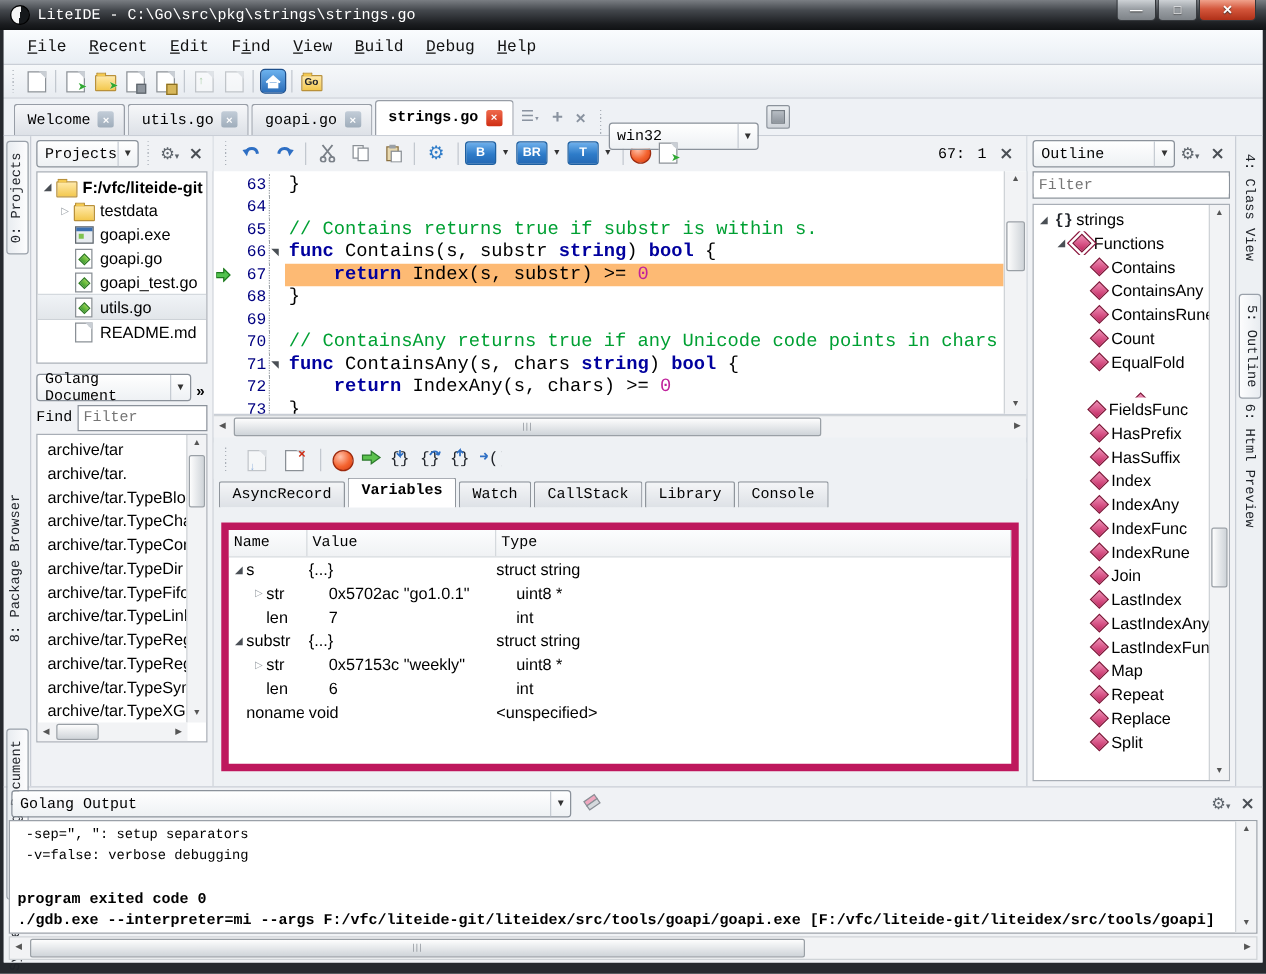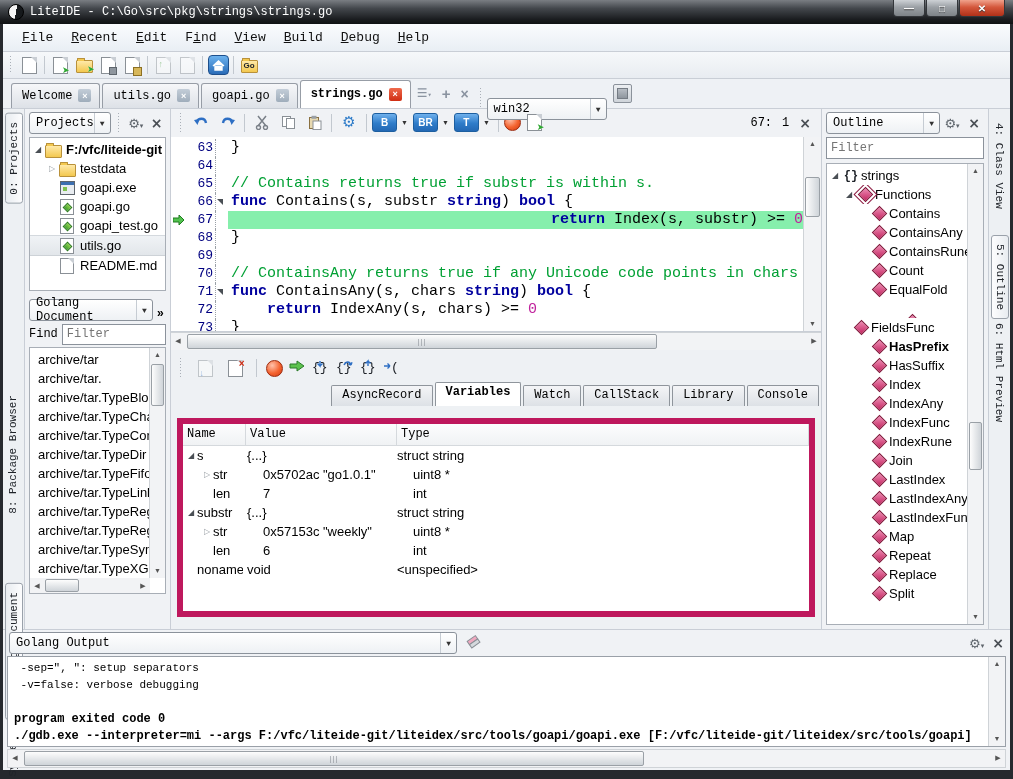--- a/index.html
+++ b/index.html
@@ -133,28 +133,28 @@
 
   
   .editor-wrap{height:196px;display:flex;background:#fff;border-bottom:1px solid #c9ced6;min-height:0;}
   .code-area{flex:1;overflow:hidden;font:15px/18px "Liberation Mono","DejaVu Sans Mono",monospace;padding-top:2px;}
   .code-row{height:18px;display:flex;white-space:pre;}
   .arrow-slot{flex:0 0 16px;display:flex;align-items:center;justify-content:center;}
   .lnum{flex:0 0 26px;text-align:right;color:#000080;font-size:13px;line-height:18px;border-right:1px dotted #9aa0a6;padding-right:2px;}
   .fold-slot{flex:0 0 11px;display:flex;align-items:center;justify-content:flex-start;padding-left:1px;}
   .fold-mark{width:0;height:0;border-top:6px solid #4a4f55;border-left:6px solid transparent;}
   .code-text{flex:1;overflow:hidden;padding-left:3px;color:#000;}
-  .code-row.current .code-text{background:#86efac;text-align:right;}
+  .code-row.current .code-text{background:#fdba74;}
   .tk-kw{color:#00009e;font-weight:bold;}
   .tk-cm{color:#00a033;}
   .tk-num{color:#c0219c;}
 
   
   .dbg-toolbar{height:29px;display:flex;align-items:center;padding-left:4px;gap:6px;background:#eef1f4;}
-  .dbg-tabs{height:23px;display:flex;align-items:flex-end;padding-left:4px;font:12px "Liberation Mono",monospace;justify-content:flex-end;}
+  .dbg-tabs{height:23px;display:flex;align-items:flex-end;padding-left:4px;font:12px "Liberation Mono",monospace;}
   .dbg-tab{border:1px solid #8f959c;border-bottom:none;border-radius:2px 2px 0 0;
     background:linear-gradient(#f4f5f7,#dde1e6);padding:2px 10px 3px;margin-right:2px;height:15px;}
   .dbg-tab.active{background:#fff;height:18px;font-weight:bold;}
   .vars-table{margin:12px 6px;background:#fff;border:6px solid #be185d;height:189px;overflow:hidden;
     font:13px "Liberation Sans",sans-serif;}
   .vt-header{display:flex;height:21px;background:linear-gradient(#fcfdfe,#f0f2f4);border-bottom:1px solid #d5d9dd;
     font:12px "Liberation Mono",monospace;align-items:center;}
   .vt-header .c{border-right:1px solid #d5d9dd;height:100%;display:flex;align-items:center;padding-left:4px;}
   .vrow{display:flex;height:19px;align-items:center;}
   .vrow .c{overflow:hidden;white-space:nowrap;}
@@ -695,28 +695,28 @@
                 </span>
                 <span>EqualFold</span>
               </div>
               <div class="orow" style="padding-left: 30px; flex-direction: column;">
                 <span class="exp"></span>
                 <span class="oicon">
                   <span class="diamond"></span>
                 </span>
                 <span>Fields</span>
               </div>
-              <div class="orow" style="padding-left: 12px;">
+              <div class="orow" style="padding-left: 28px;">
                 <span class="exp"></span>
                 <span class="oicon">
                   <span class="diamond"></span>
                 </span>
                 <span>FieldsFunc</span>
               </div>
-              <div class="orow" style="padding-left: 30px; font-weight: bold;">
+              <div class="orow" style="padding-left: 30px;">
                 <span class="exp"></span>
                 <span class="oicon">
                   <span class="diamond"></span>
                 </span>
                 <span>HasPrefix</span>
               </div>
               <div class="orow" style="padding-left: 30px;">
                 <span class="exp"></span>
                 <span class="oicon">
                   <span class="diamond"></span>

